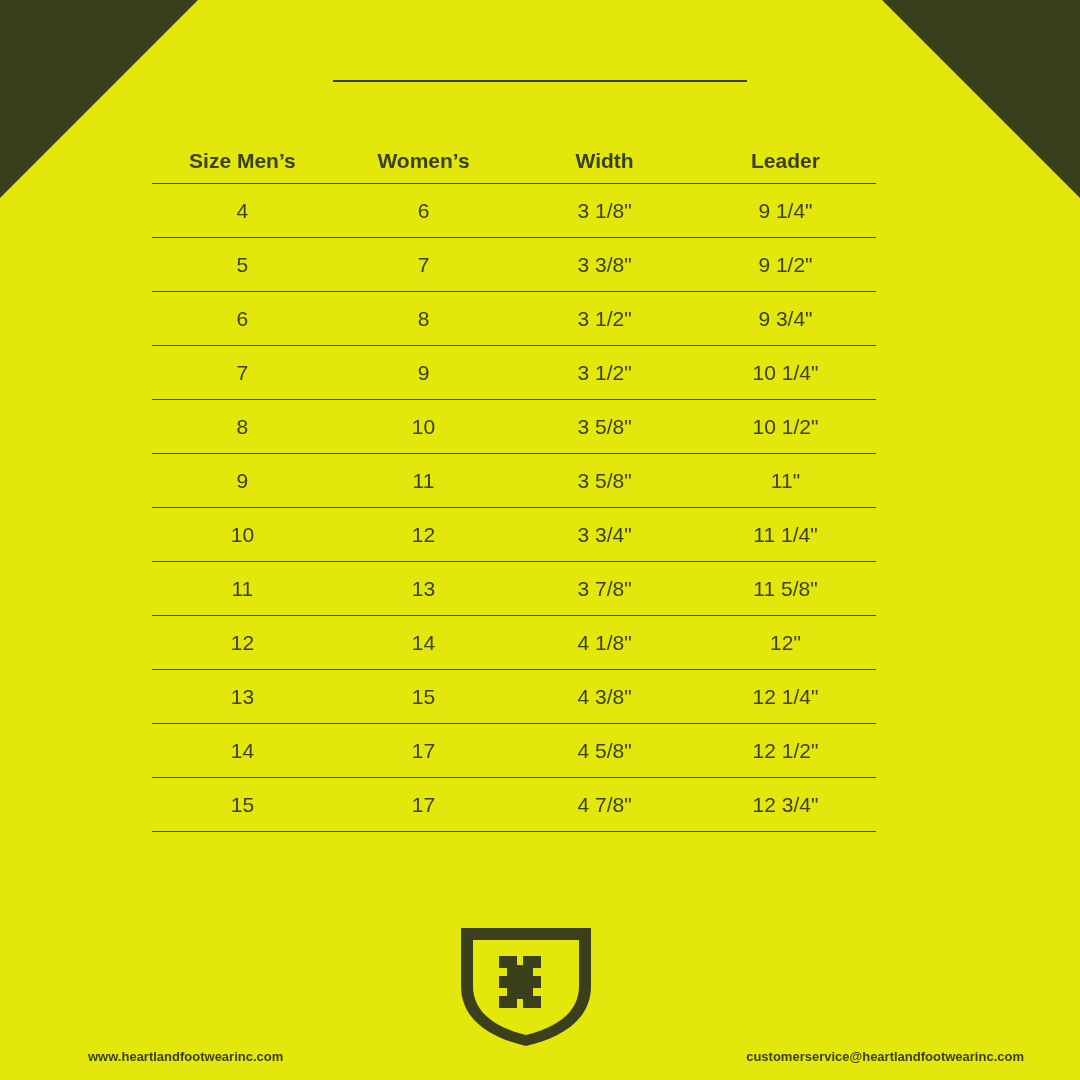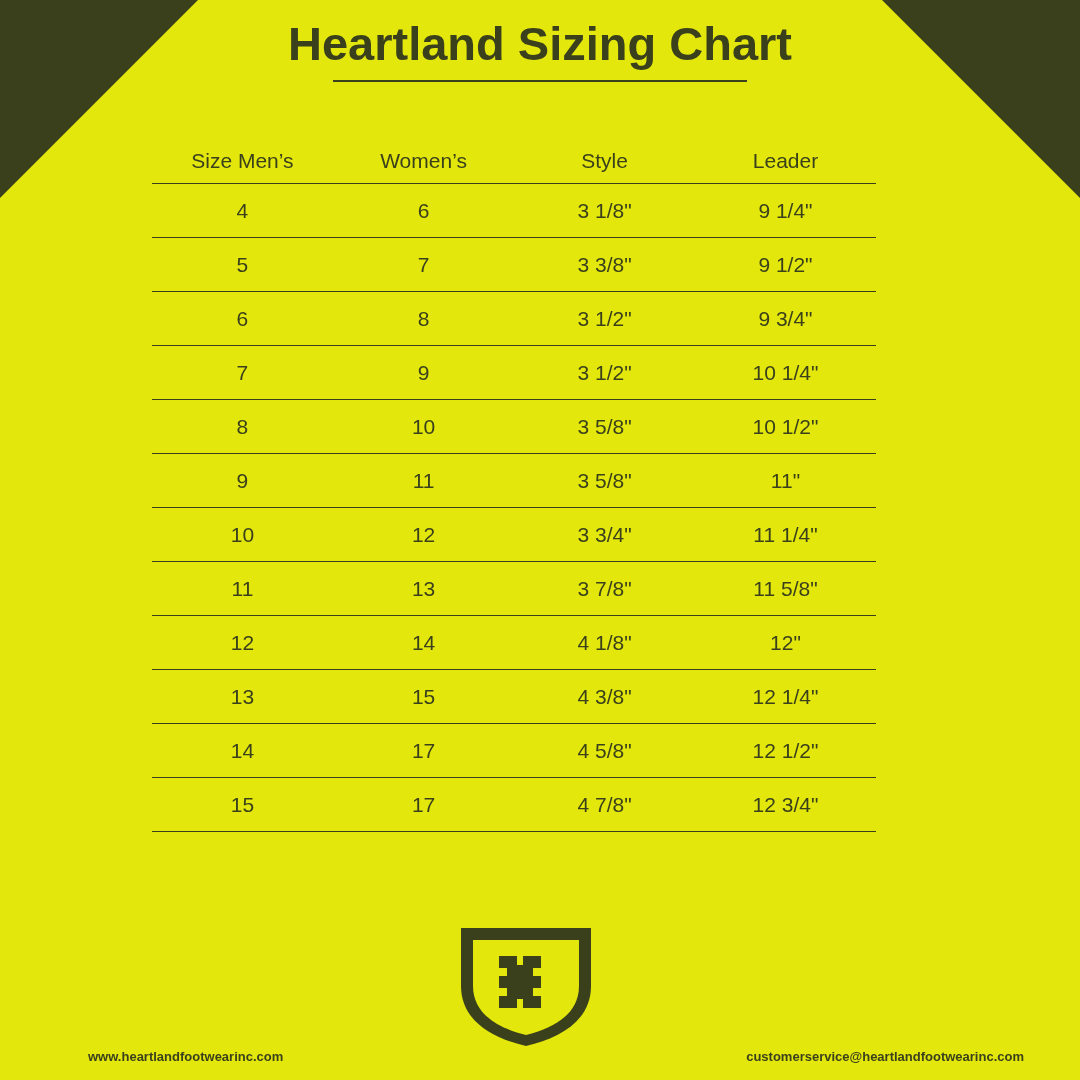--- a/index.html
+++ b/index.html
@@ -66,21 +66,21 @@
   table.size-table {
     position: absolute;
     left: 152px;
     top: 148px;
     width: 724px;
     border-collapse: collapse;
     color: #3a401c;
   }
   table.size-table th {
     font-size: 21px;
-    font-weight: normal;
+    font-weight: bold;
     padding-bottom: 10px;
     text-align: center;
   }
   table.size-table td {
     font-size: 21px;
     font-weight: normal;
     text-align: center;
     height: 51px;
     border-top: 1.5px solid #3a401c;
   }
@@ -118,29 +118,28 @@
     text-align: center;
   }
 </style>
 </head>
 <body>
 
 <div class="poster">
   <div class="yellow-bg"></div>
 
   <div class="content">
-    <div class="title">Heartland Sizing Chart</div>
     <div class="title-rule"></div>
 
     <table class="size-table">
       <thead>
         <tr>
           <th class="col-men">Size Men’s</th>
           <th class="col-women">Women’s</th>
-          <th class="col-width">Style</th>
+          <th class="col-width">Width</th>
           <th class="col-len">Leader</th>
         </tr>
       </thead>
       <tbody>
         <tr>
           <td>4</td>
           <td>6</td>
           <td>3 1/8"</td>
           <td>9 1/4"</td>
         </tr>

